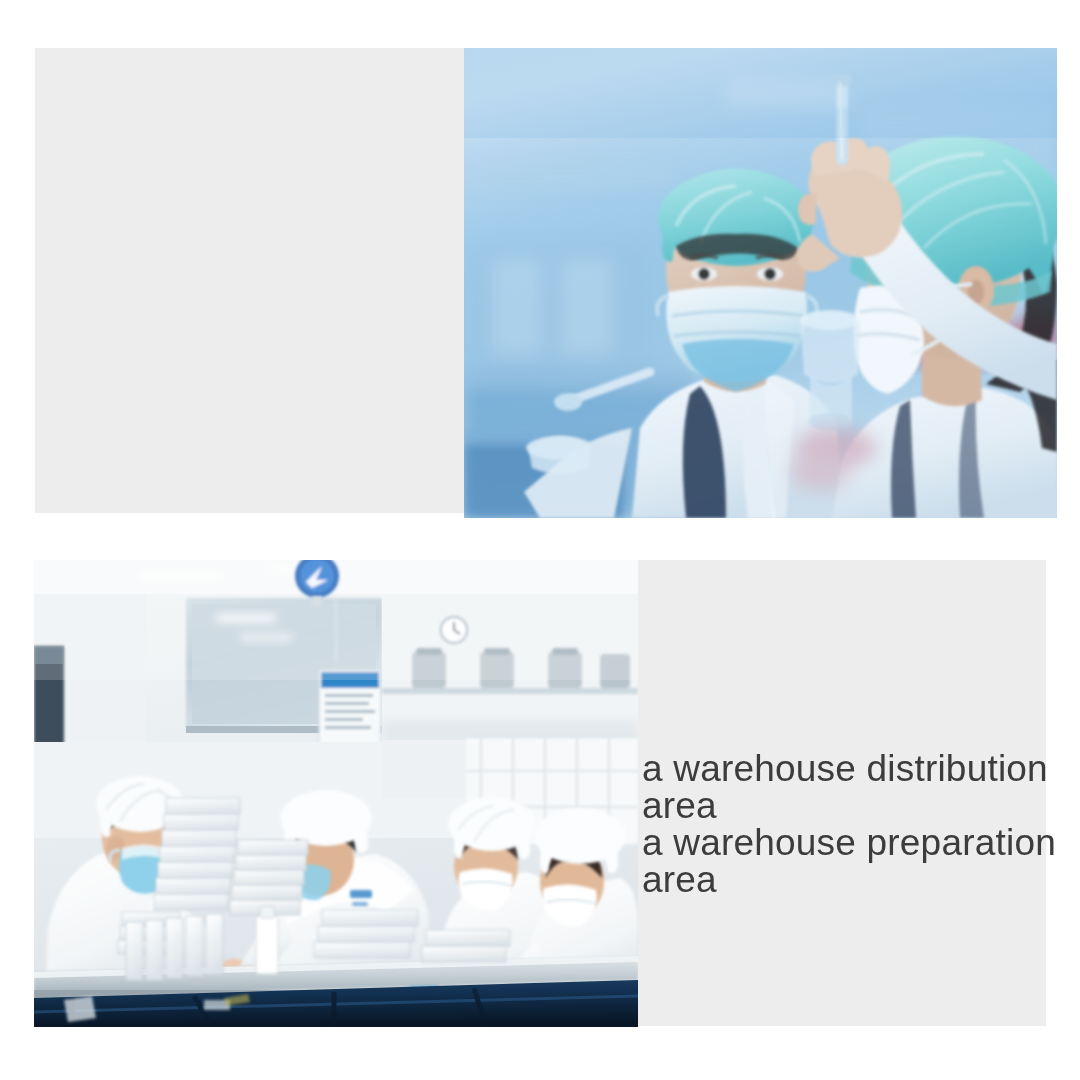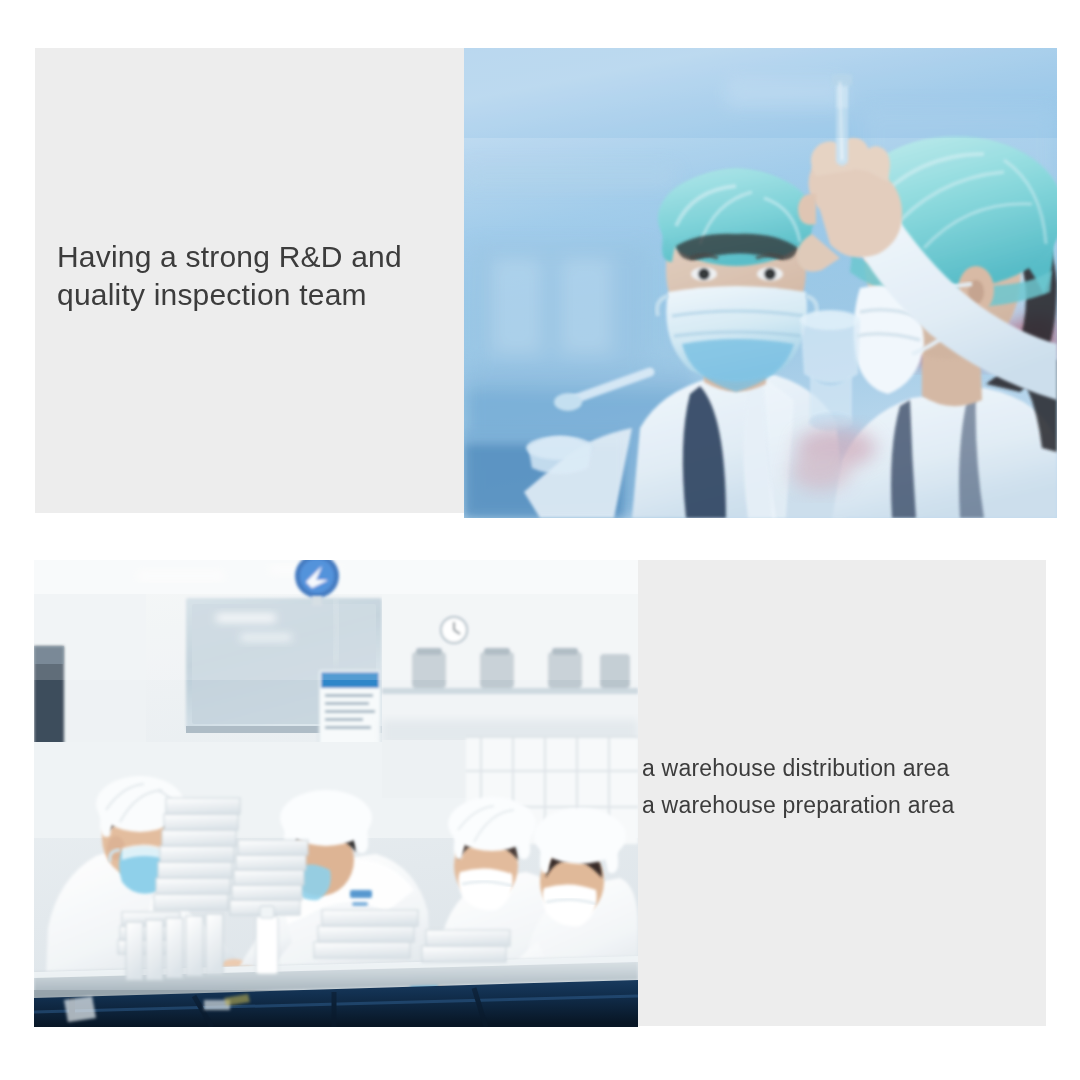--- a/index.html
+++ b/index.html
@@ -75,21 +75,21 @@
     width: 442px;
     height: 466px;
     background: #ededed;
   }
   .bottom-caption {
     position: absolute;
     left: 608px;
     top: 190px;
     width: 420px;
     color: #3c3c3c;
-    font-size: 23px;
+    font-size: 37px;
     line-height: 37px;
     font-weight: 400;
     letter-spacing: 0.2px;
     white-space: pre-line;
   }
   .bottom-photo {
     position: absolute;
     left: 0;
     top: 0;
     width: 604px;
@@ -102,22 +102,20 @@
 </style>
 </head>
 <body>
 
 <div class="page">
 
   <div class="section-top">
 
     <div class="top-gray"></div>
 
-    <div class="top-caption">Having a strong R&amp;D and
-quality inspection team</div>
 
     <div class="top-photo">
       <svg class="photo-svg" viewBox="0 0 593 470" preserveAspectRatio="xMidYMid slice">
         <defs>
           <linearGradient id="labBg" x1="0" y1="0" x2="0.25" y2="1">
             <stop offset="0%" stop-color="#4f9ad6"></stop>
             <stop offset="38%" stop-color="#6fb2e0"></stop>
             <stop offset="72%" stop-color="#a8cfe8"></stop>
             <stop offset="100%" stop-color="#c8dff0"></stop>
           </linearGradient>

